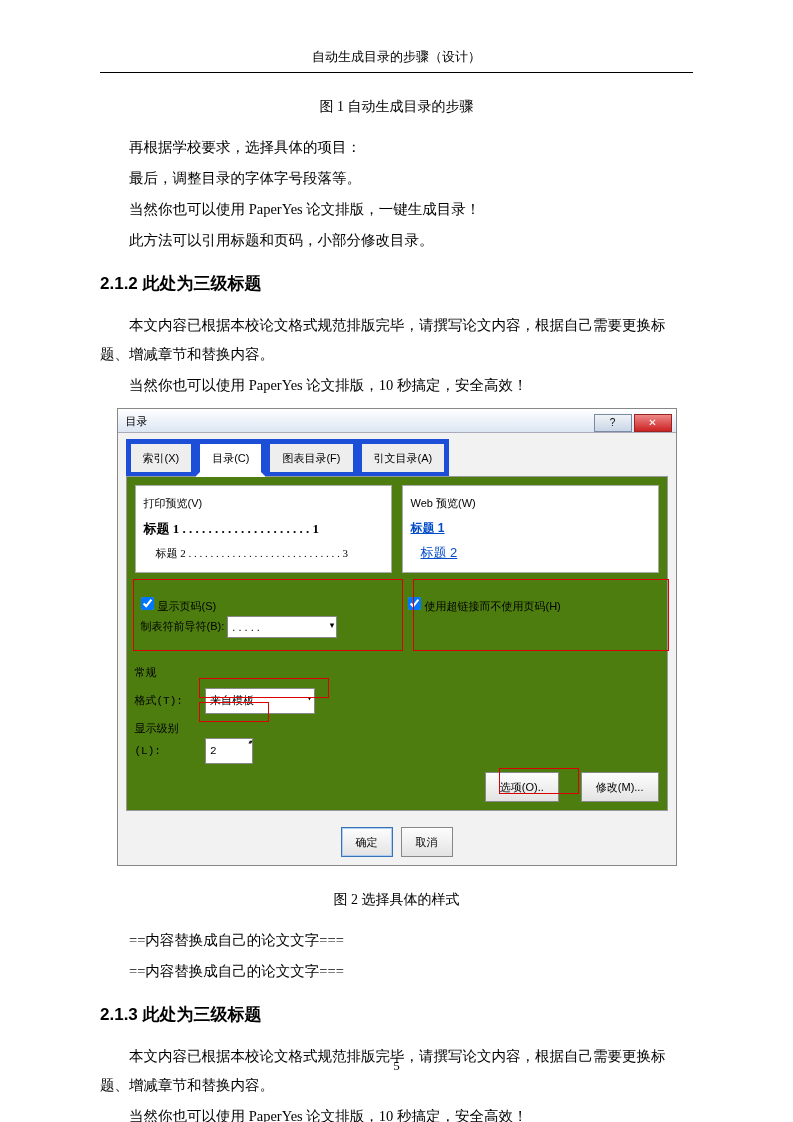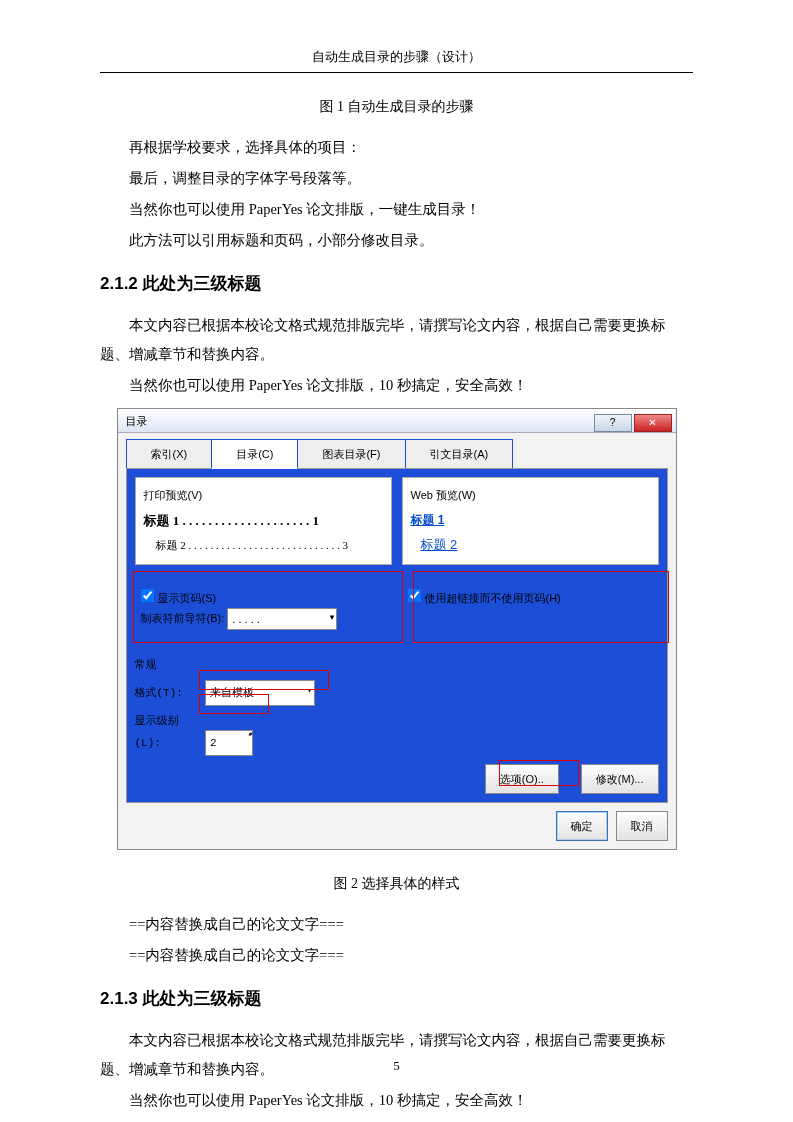--- a/index.html
+++ b/index.html
@@ -80,35 +80,35 @@
       display: flex; align-items: center; justify-content: center;
       font-size: 10px;
     }
     .winbtn.close { background: linear-gradient(#e88,#c22); color:#fff; border-color:#922;}
     .tabs {
       display: flex;
       margin: 6px 8px 0;
       font-size: 11px;
     }
     .tab {
-      padding: 3px 24px;
-      border: 1px solid #1d4ed8;
+      padding: 3px 12px;
+      border: 5px solid #1d4ed8;
       background: #eee;
       margin-right: -1px;
       position: relative;
     }
     .tab.active {
       background: #fff;
       border-bottom-color: #fff;
       z-index: 2;
     }
     .tabbody {
       border: 1px solid #999;
-      background: #1d4ed8;
-      margin: -1px 8px 0;
+      background: #4d7c0f;
+      margin: -1px 8px 8px;
       padding: 8px;
     }
     .twocol {
       display: flex;
       gap: 10px;
     }
     .col {
       flex: 1;
       background: #fff;
       border: 1px solid #aaa;
@@ -184,21 +184,21 @@
     }
     .btn {
       background: linear-gradient(#fdfdfd,#e3e3e3);
       border: 1px solid #888;
       padding: 3px 14px;
       font-size: 11px;
     }
     .btn.primary { border-color:#3a72b8; box-shadow: 0 0 0 1px #aecdf3 inset; }
     .footer-btns {
       display: flex;
-      justify-content: flex-end;
+      justify-content: center;
       gap: 8px;
       padding: 8px;
       background: #f2f2f2;
     }
   </style>
 </head>
 <body>
 
 <div class="header">自动生成目录的步骤（设计）</div>
 <div class="header-line"></div>

